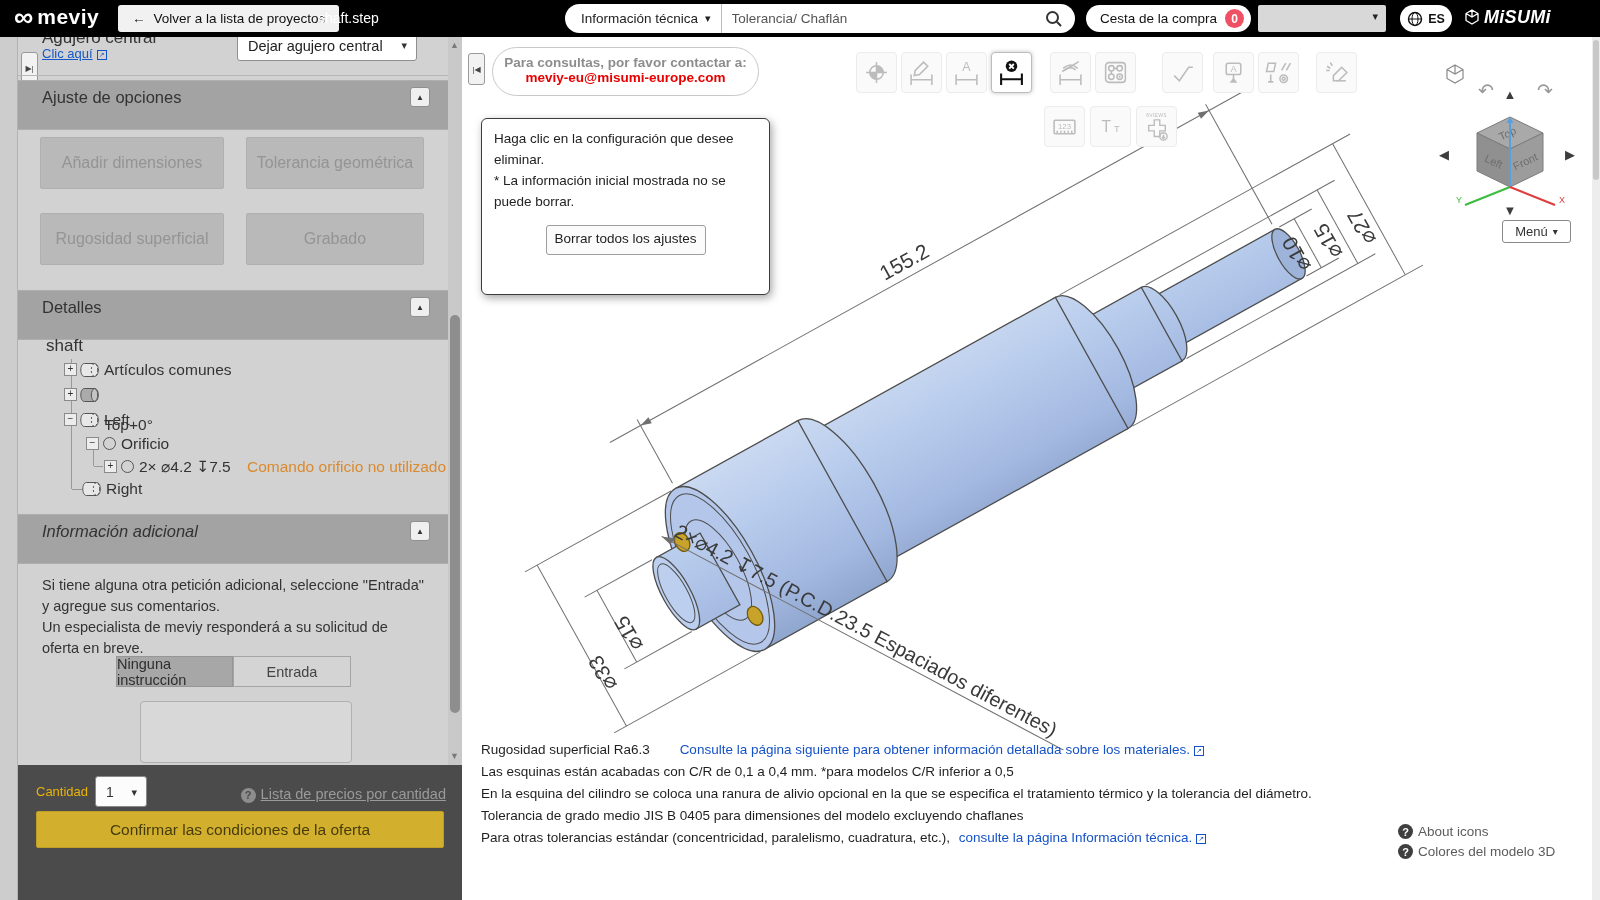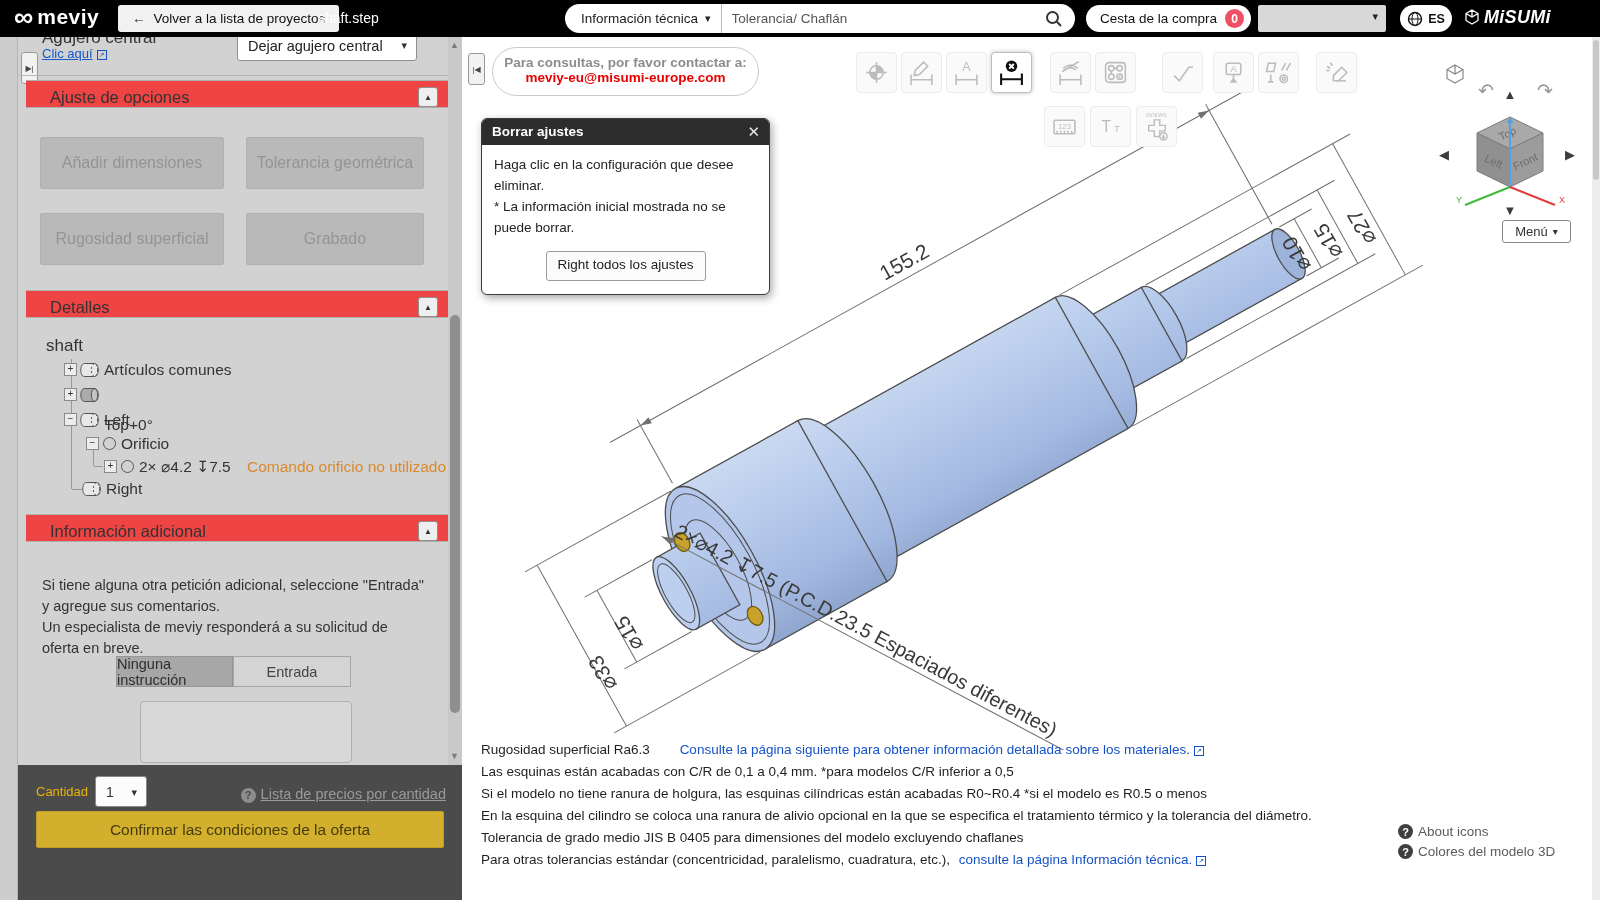--- a/index.html
+++ b/index.html
@@ -21,21 +21,21 @@
   .cart-badge { width:19px; height:19px; border-radius:50%; background:#ef5064; color:#fff; font-size:12px; font-weight:bold; display:flex; align-items:center; justify-content:center; }
   .top-select { position:absolute; left:1258px; top:5px; width:128px; height:27px; background:#d8d8d8; border-radius:2px; }
   .top-select .car { position:absolute; right:8px; top:5px; font-size:11px; color:#222; }
   .lang-pill { position:absolute; left:1400px; top:5px; width:52px; height:27px; background:#fff; border-radius:14px; display:flex; align-items:center; justify-content:center; gap:5px; font-size:12.5px; font-weight:bold; color:#111; }
   .misumi { position:absolute; left:1464px; top:7px; color:#fff; display:flex; align-items:center; gap:4px; font-size:18px; font-weight:bold; font-style:italic; letter-spacing:.3px; }
 
   
   .sidebar { position:absolute; left:0; top:37px; width:462px; height:863px; background:#d2d2d2; border-right:1px solid #a6a6a6; z-index:10; }
   .l-strip { position:absolute; left:0; top:0; width:18px; height:863px; background:#cdcdcd; border-right:1px solid #b3b3b3; }
   .panel-handle { position:absolute; width:17px; height:32px; background:#f2f2f2; border:1px solid #999; border-radius:3px; font-size:8px; color:#444; display:flex; align-items:center; justify-content:center; }
-  .sec-head { position:absolute; left:26px; width:430px; height:28px; background:#ef4444; border-top:1px solid #aeaeae; border-bottom:1px solid #aeaeae; }
+  .sec-head { position:absolute; left:18px; width:430px; height:50px; background:#a3a3a3; border-top:1px solid #aeaeae; border-bottom:1px solid #aeaeae; }
   .sec-head .t { position:absolute; left:24px; top:7px; font-size:16.5px; color:#333; }
   .coll-btn { position:absolute; right:18px; top:6px; width:20px; height:20px; background:#efefef; border:1px solid #8f8f8f; border-radius:3px; font-size:9px; color:#333; display:flex; align-items:center; justify-content:center; }
   .opt-btn { position:absolute; height:52px; background:#b9b9b9; border:1px solid #b0b0b0; border-radius:2px; color:#949494; font-size:16px; display:flex; align-items:center; justify-content:center; }
   .tree-lbl { position:absolute; font-size:15.5px; color:#333; white-space:nowrap; }
   .tree-status { color:#d98a2e; margin-left:12px; }
   .expander { position:absolute; width:13px; height:13px; background:#ececec; border:1px solid #8a8a8a; font-size:10px; line-height:10px; color:#333; text-align:center; }
   .circ-icon { position:absolute; width:13px; height:13px; border:1.6px solid #555; border-radius:50%; }
   .tline { position:absolute; background:#999; }
   .toggle-seg { position:absolute; height:31px; font-size:14.5px; display:flex; align-items:center; justify-content:center; }
   .side-footer { position:absolute; left:18px; top:728px; width:444px; height:135px; background:#4b4b4b; z-index:20; }
@@ -258,21 +258,21 @@
       <span>2× ⌀4.2 ↧7.5</span>
       <span class="tree-status">Comando orificio no utilizado</span>
     </div>
 
     <svg class="abs" style="left:82px; top:444px;" width="21" height="16" viewBox="0 0 21 16">
       <path d="M4.5 1.5h10c2.2 0 3.8 2.6 3.8 6.5s-1.6 6.5-3.8 6.5h-10C2.3 14.5.8 11.9.8 8S2.3 1.5 4.5 1.5Z" stroke="#555" fill="#e8e8e8"></path>
       <ellipse cx="14.5" cy="8" rx="3.2" ry="6.3" stroke="#555" fill="none" stroke-dasharray="2 2"></ellipse>
     </svg>
     <div class="tree-lbl" style="left:106px; top:443px;">Right</div>
 
-    <div class="sec-head" style="top:477px;">
+    <div class="sec-head" style="top:477px;font-style:italic;">
       <span class="t">Información adicional</span>
       <span class="coll-btn">
           <span style="font-size:8px;">▲</span>
         </span>
     </div>
     <div class="abs" style="left:42px; top:538px; width:382px; font-size:14.5px; color:#333; line-height:1.45;">
       <div>Si tiene alguna otra petición adicional, seleccione "Entrada" y agregue sus comentarios.</div>
       <div>Un especialista de meviy responderá a su solicitud de oferta en breve.</div>
     </div>
     <div class="toggle-seg" style="left:116px; top:619px; width:117px; background:#a7a7a7; border:1px solid #969696; color:#2e2e2e;">Ninguna instrucción</div>
@@ -300,28 +300,24 @@
   <div class="panel-handle" style="left:468px; top:53px; z-index:25;">
     <span>|◀</span>
   </div>
 
   <div class="contact">
     <div class="l1">Para consultas, por favor contactar a:</div>
     <div class="l2">meviy-eu@misumi-europe.com</div>
   </div>
 
   <div class="popup">
-    <div class="popup-head">
-      <span>Borrar ajustes</span>
-      <span class="popup-close">✕</span>
-    </div>
     <div class="popup-body">
       <div>Haga clic en la configuración que desee eliminar.</div>
       <div>* La información inicial mostrada no se puede borrar.</div>
-      <div class="popup-btn">Right todos los ajustes</div>
+      <div class="popup-btn">Borrar todos los ajustes</div>
     </div>
   </div>
 
   <div class="tbtn" style="left:856px; top:52px;">
     <svg width="27" height="27" viewBox="0 0 26 26">
       <circle cx="13" cy="13" r="6.5"></circle>
         <line x1="13" y1="3" x2="13" y2="23"></line>
         <line x1="3" y1="13" x2="23" y2="13"></line>
       <path d="M13 6.5A6.5 6.5 0 0 1 19.5 13H13zM13 19.5A6.5 6.5 0 0 1 6.5 13H13z" fill="#bcbcbc" stroke="none"></path>
     </svg>
@@ -446,21 +442,20 @@
     <span>Menú</span>
     <span style="font-size:10px;">▾</span>
   </div>
 
   <div class="notes">
     <div class="row">
       <span>Rugosidad superficial Ra6.3</span>
       <span class="blue" style="margin-left:26px;"><span>Consulte la página siguiente para obtener información detallada sobre los materiales.</span><span class="ext">↗</span></span>
     </div>
     <div class="row"><span>Las esquinas están acabadas con C/R de 0,1 a 0,4 mm. *para modelos C/R inferior a 0,5</span></div>
-    <div class="row"><span>Si el modelo no tiene ranura de holgura, las esquinas cilíndricas están acabadas R0~R0.4 *si el modelo es R0.5 o menos</span></div>
     <div class="row"><span>En la esquina del cilindro se coloca una ranura de alivio opcional en la que se especifica el tratamiento térmico y la tolerancia del diámetro.</span></div>
     <div class="row"><span>Tolerancia de grado medio JIS B 0405 para dimensiones del modelo excluyendo chaflanes</span></div>
     <div class="row">
       <span>Para otras tolerancias estándar (concentricidad, paralelismo, cuadratura, etc.),</span>
       <span class="blue" style="margin-left:5px;"><span>consulte la página Información técnica.</span><span class="ext">↗</span></span>
     </div>
   </div>
 
   <div class="help">
     <div class="row">

